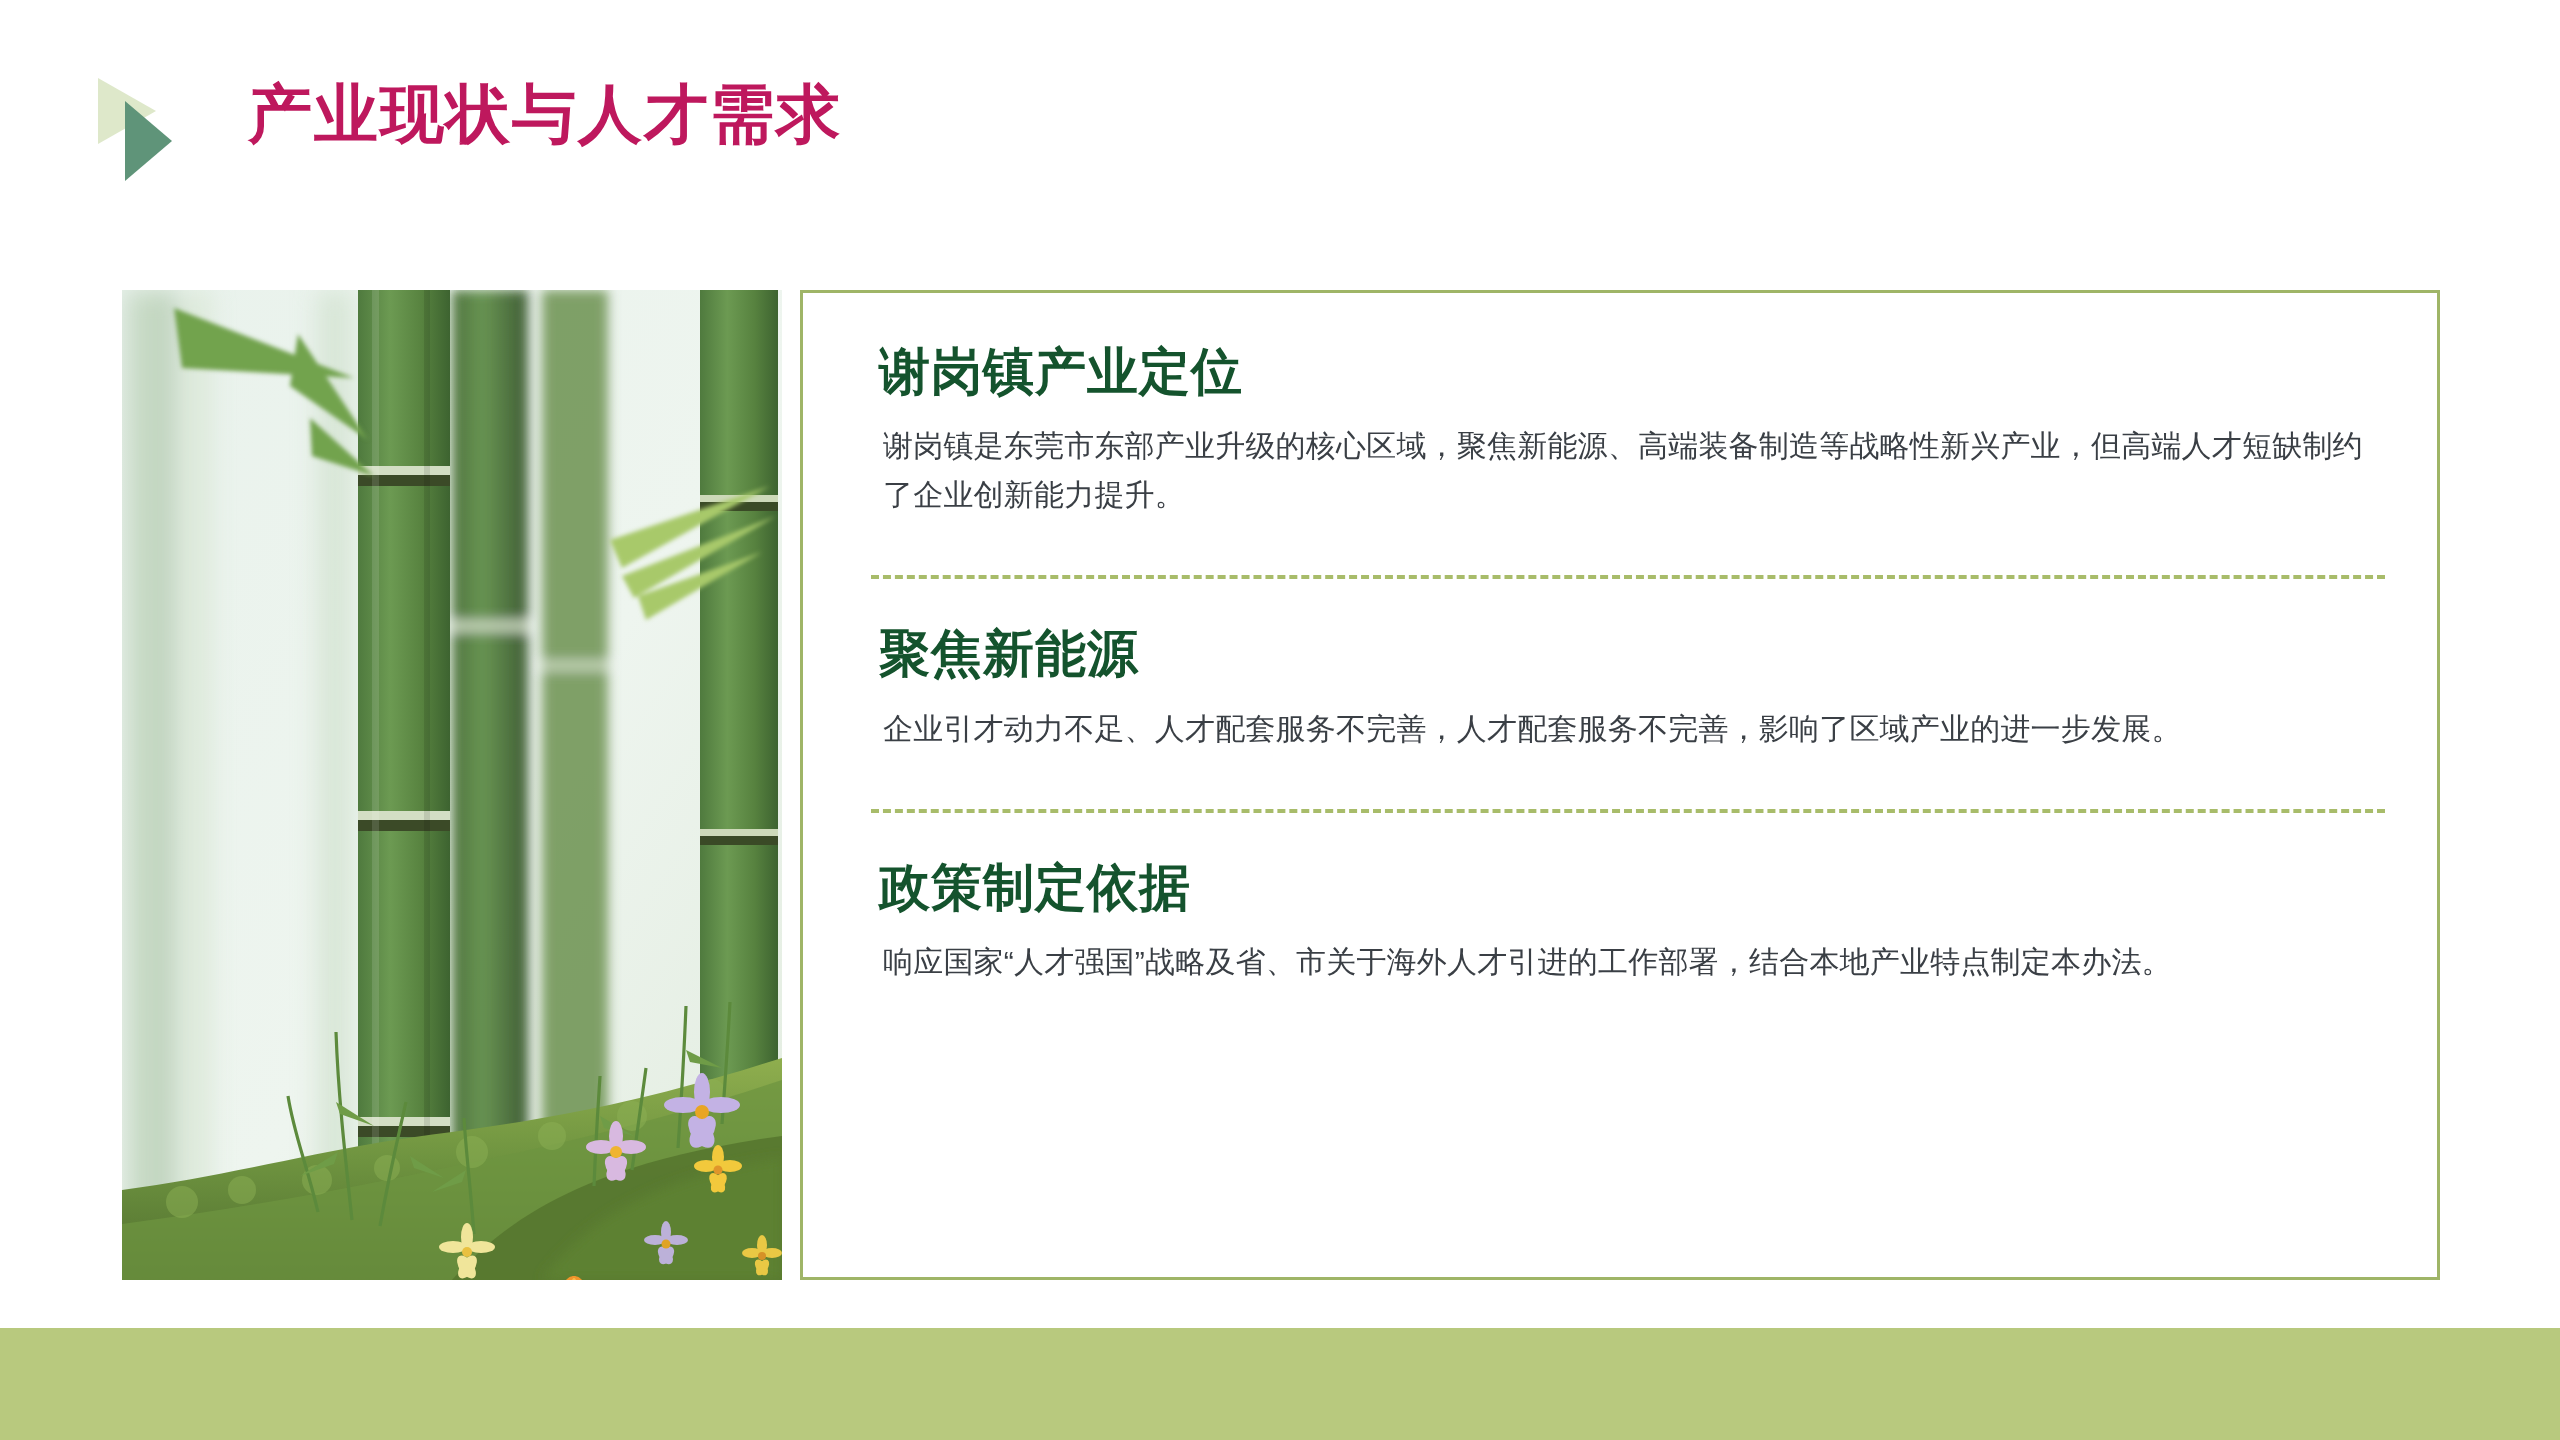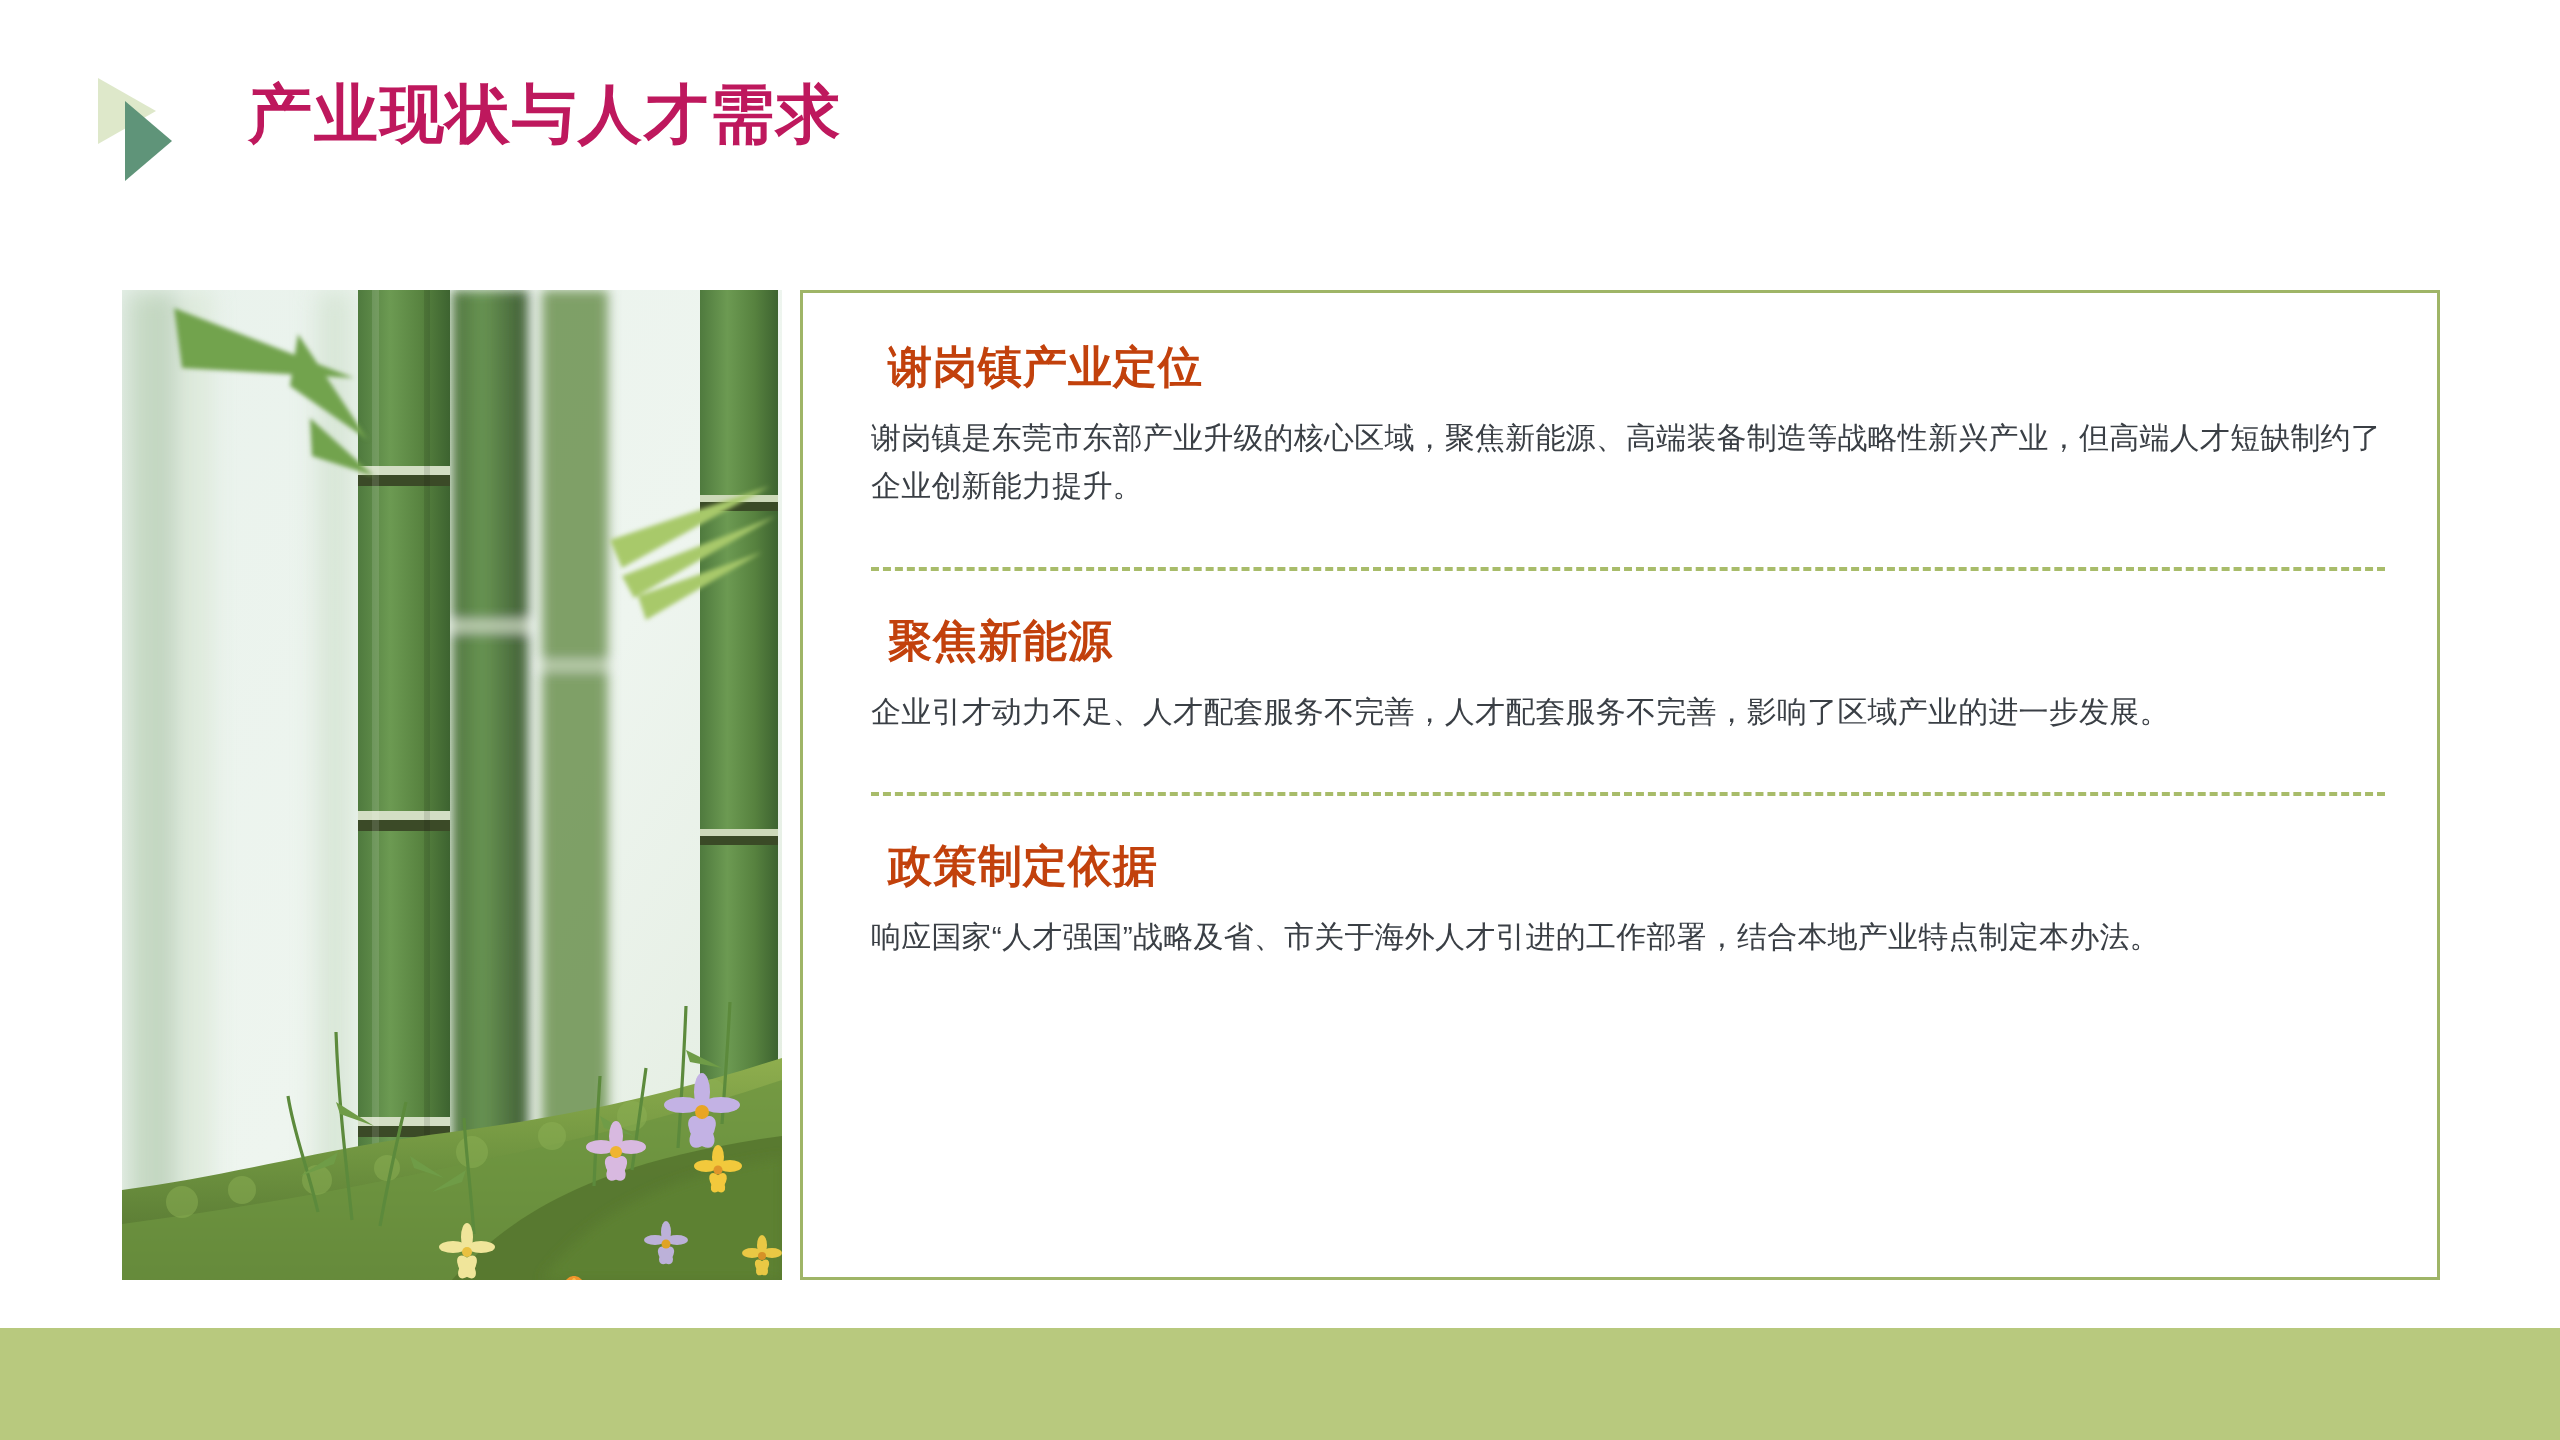--- a/index.html
+++ b/index.html
@@ -71,33 +71,33 @@
     position: absolute;
     left: 68px;
     top: 48px;
     right: 52px;
   }
 
   .section {
     position: relative;
   }
   .section-heading {
-    font-size: 44px;
+    font-size: 51px;
     font-weight: bold;
-    color: #c2410c;
+    color: #14532d;
     letter-spacing: 1px;
     line-height: 1.2;
-    margin: 0 0 20px 17px;
+    margin: 0 0 20px 8px;
     white-space: nowrap;
   }
   .section-body {
     font-size: 30px;
     color: #3a3f45;
     line-height: 1.62;
-    margin: 0;
+    margin: 12px;
     max-width: 1530px;
     letter-spacing: 0.2px;
   }
 
   .divider {
     height: 0;
     border-top: 4px dashed #a8bc6a;
     margin: 46px 0 40px 0;
   }
   .divider.d1 { margin: 56px 0 44px 0; }

